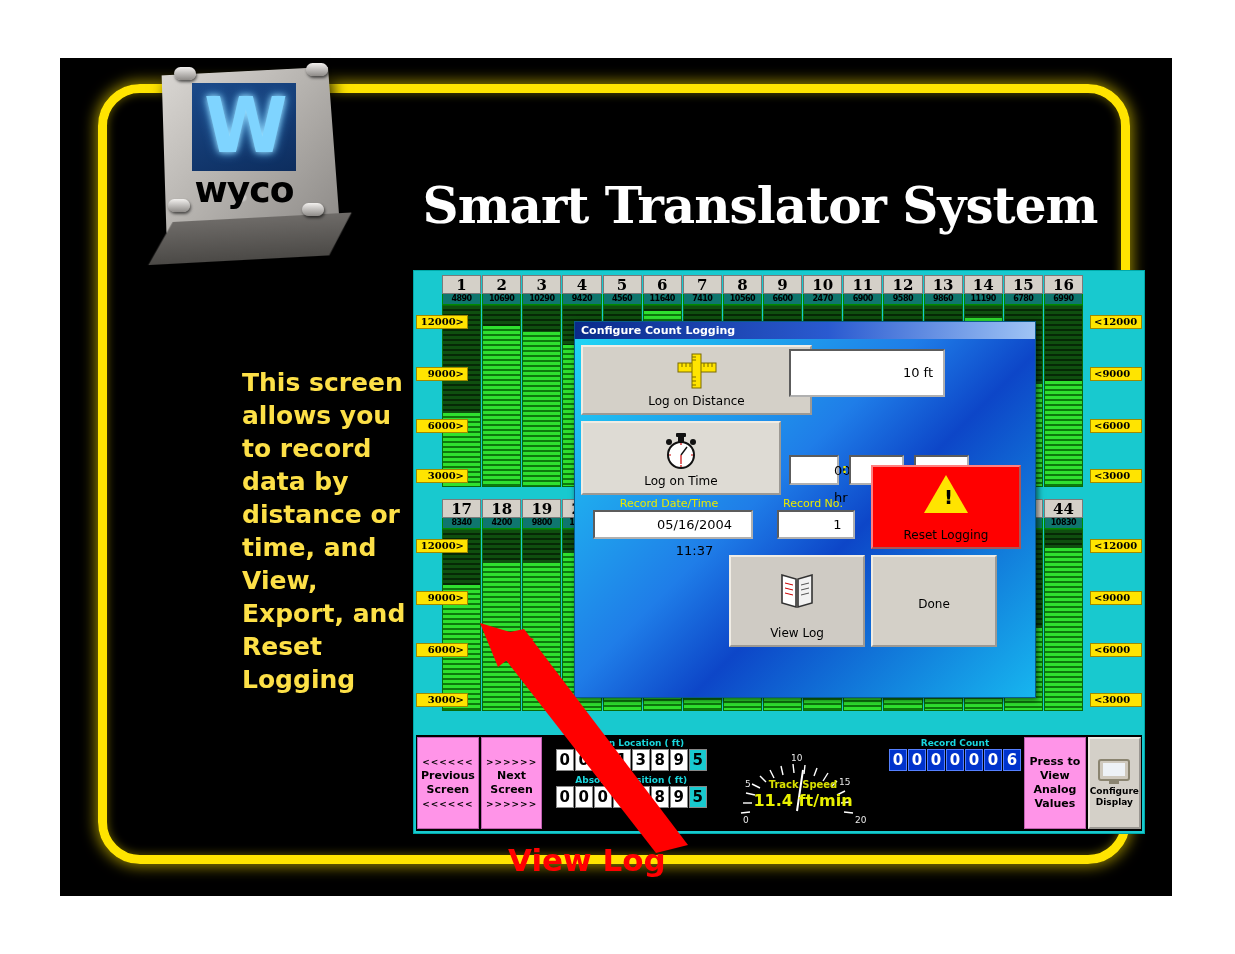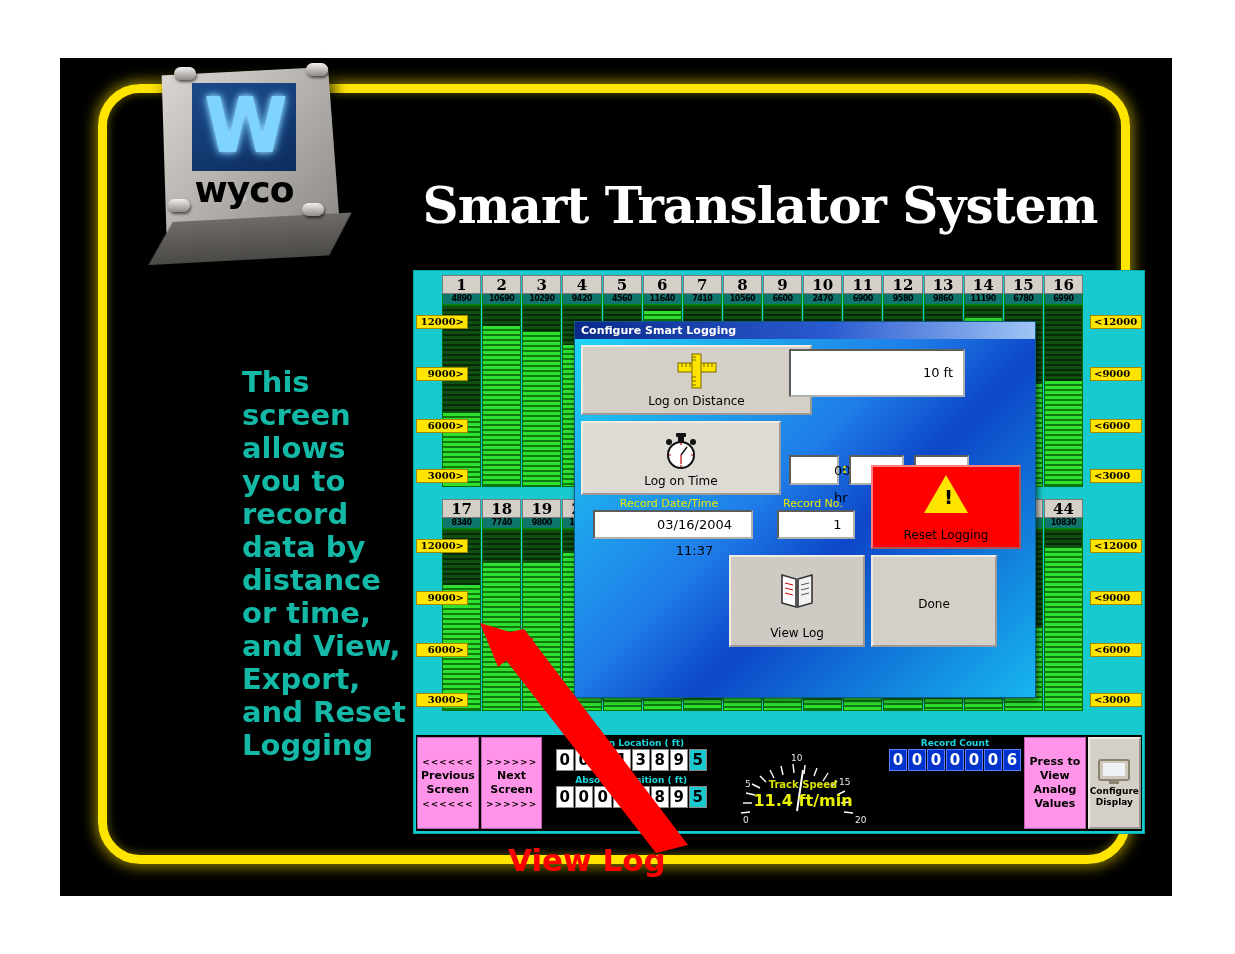--- a/index.html
+++ b/index.html
@@ -37,21 +37,21 @@
   .bolt{position:absolute;width:22px;height:13px;border-radius:7px;
     background:linear-gradient(180deg,#f2f0ee,#8e8b88);box-shadow:1px 2px 3px rgba(0,0,0,.6);}
 
   
   #title{position:absolute;left:330px;top:118px;width:740px;height:62px;z-index:5;
     color:#ffffff;font-family:"DejaVu Serif",serif;font-weight:bold;font-size:50px;
     line-height:60px;text-align:center;letter-spacing:-1px;}
 
   
   #note-left{position:absolute;left:182px;top:308px;width:168px;z-index:7;
-    color:#14b8a6;font-family:"DejaVu Sans",sans-serif;font-weight:bold;font-size:29px;
+    color:#fde047;font-family:"DejaVu Sans",sans-serif;font-weight:bold;font-size:25px;
     line-height:33px;}
   #note-viewlog{position:absolute;left:448px;top:784px;z-index:9;
     color:#ff0000;font-family:"DejaVu Sans",sans-serif;font-weight:bold;font-size:31px;}
   #arrow{position:absolute;left:420px;top:565px;width:220px;height:230px;z-index:8;}
 
   
   #hmi{position:absolute;left:353px;top:212px;width:730px;height:562px;
     background:#18c9cf;border:1px solid #0aa;z-index:4;}
 
   
@@ -297,21 +297,21 @@
           <div class="chan-cell chan-num">26</div>
           <div class="chan-cell chan-num">27</div>
           <div class="chan-cell chan-num">28</div>
           <div class="chan-cell chan-num">29</div>
           <div class="chan-cell chan-num">30</div>
           <div class="chan-cell chan-num">31</div>
           <div class="chan-cell chan-num">44</div>
         </div>
       <div class="chan-row" id="r2v">
           <div class="chan-cell chan-val">8340</div>
-          <div class="chan-cell chan-val">7740</div>
+          <div class="chan-cell chan-val">4200</div>
           <div class="chan-cell chan-val">9800</div>
           <div class="chan-cell chan-val">10450</div>
           <div class="chan-cell chan-val">7230</div>
           <div class="chan-cell chan-val">5610</div>
           <div class="chan-cell chan-val">8990</div>
           <div class="chan-cell chan-val">10120</div>
           <div class="chan-cell chan-val">6450</div>
           <div class="chan-cell chan-val">9330</div>
           <div class="chan-cell chan-val">4870</div>
           <div class="chan-cell chan-val">11020</div>
@@ -495,21 +495,21 @@
           <rect x="2" y="2" width="30" height="20" rx="2" fill="#cfc9bd" stroke="#8a8470" stroke-width="2"></rect>
           <rect x="6" y="5" width="22" height="13" fill="#eef2f6"></rect>
           <rect x="12" y="23" width="10" height="3" fill="#8a8470"></rect>
         </svg>
         <div>Configure</div>
         <div>Display</div>
       </div>
     </div>
 
     <div id="dialog">
-      <div id="dlg-title">Configure Smart Logging</div>
+      <div id="dlg-title">Configure Count Logging</div>
       <div id="dlg-body">
 
         <div class="gbtn" style="position:absolute;left:6px;top:6px;width:231px;height:70px;">
           <svg width="46" height="36" viewBox="0 0 46 36" style="margin-top:6px;">
             <rect x="4" y="10" width="38" height="9" fill="#ffe400" stroke="#7a6a00"></rect>
             <rect x="18" y="1" width="9" height="34" fill="#ffe400" stroke="#7a6a00"></rect>
             <g stroke="#7a6a00" stroke-width="1">
               <line x1="8" y1="10" x2="8" y2="14"></line>
                 <line x1="12" y1="10" x2="12" y2="14"></line>
               <line x1="16" y1="10" x2="16" y2="14"></line>
@@ -519,21 +519,21 @@
               <line x1="18" y1="4" x2="22" y2="4"></line>
                 <line x1="18" y1="7" x2="22" y2="7"></line>
               <line x1="18" y1="24" x2="22" y2="24"></line>
                 <line x1="18" y1="28" x2="22" y2="28"></line>
               <line x1="18" y1="32" x2="22" y2="32"></line>
             </g>
           </svg>
           <span class="cap">Log on Distance</span>
         </div>
 
-        <div class="wfield" style="position:absolute;left:214px;top:10px;width:176px;height:48px;
+        <div class="wfield" style="position:absolute;left:214px;top:10px;width:156px;height:48px;
              text-align:right;padding:14px 10px 0 0;">10 ft</div>
 
         <div class="gbtn" style="position:absolute;left:6px;top:82px;width:200px;height:74px;background:#dedbd4;">
           <svg width="40" height="42" viewBox="0 0 40 42" style="margin-top:7px;">
             <circle cx="20" cy="25" r="13" fill="#ffffff" stroke="#111" stroke-width="2"></circle>
             <rect x="17" y="7" width="6" height="5" fill="#111"></rect>
             <rect x="15" y="3" width="10" height="4" rx="1" fill="#111"></rect>
             <circle cx="8" cy="12" r="3" fill="#111"></circle>
               <circle cx="32" cy="12" r="3" fill="#111"></circle>
             <line x1="20" y1="25" x2="26" y2="17" stroke="#111" stroke-width="1.4"></line>
@@ -552,21 +552,21 @@
              text-align:center;line-height:27px;">00 hr</div>
         <span class="colon" style="position:absolute;left:267px;top:122px;">:</span>
         <div class="wfield" style="position:absolute;left:274px;top:116px;width:55px;height:30px;
              text-align:center;line-height:27px;">02 min</div>
         <span class="colon" style="position:absolute;left:332px;top:122px;">:</span>
         <div class="wfield" style="position:absolute;left:339px;top:116px;width:55px;height:30px;
              text-align:center;line-height:27px;">00 sec</div>
 
         <div class="ylabel" style="position:absolute;left:14px;top:158px;width:160px;">Record Date/Time</div>
         <div class="wfield" style="position:absolute;left:18px;top:171px;width:160px;height:29px;
-             text-align:center;line-height:26px;">03/16/2004 11:37</div>
+             text-align:center;line-height:26px;">05/16/2004 11:37</div>
 
         <div class="ylabel" style="position:absolute;left:198px;top:158px;width:80px;">Record No.</div>
         <div class="wfield" style="position:absolute;left:202px;top:171px;width:78px;height:29px;
              text-align:center;line-height:26px;">1</div>
 
         <div id="reset-btn">
           <div class="warn-tri"></div>
           <div class="warn-bang">!</div>
           <span class="cap">Reset Logging</span>
         </div>

